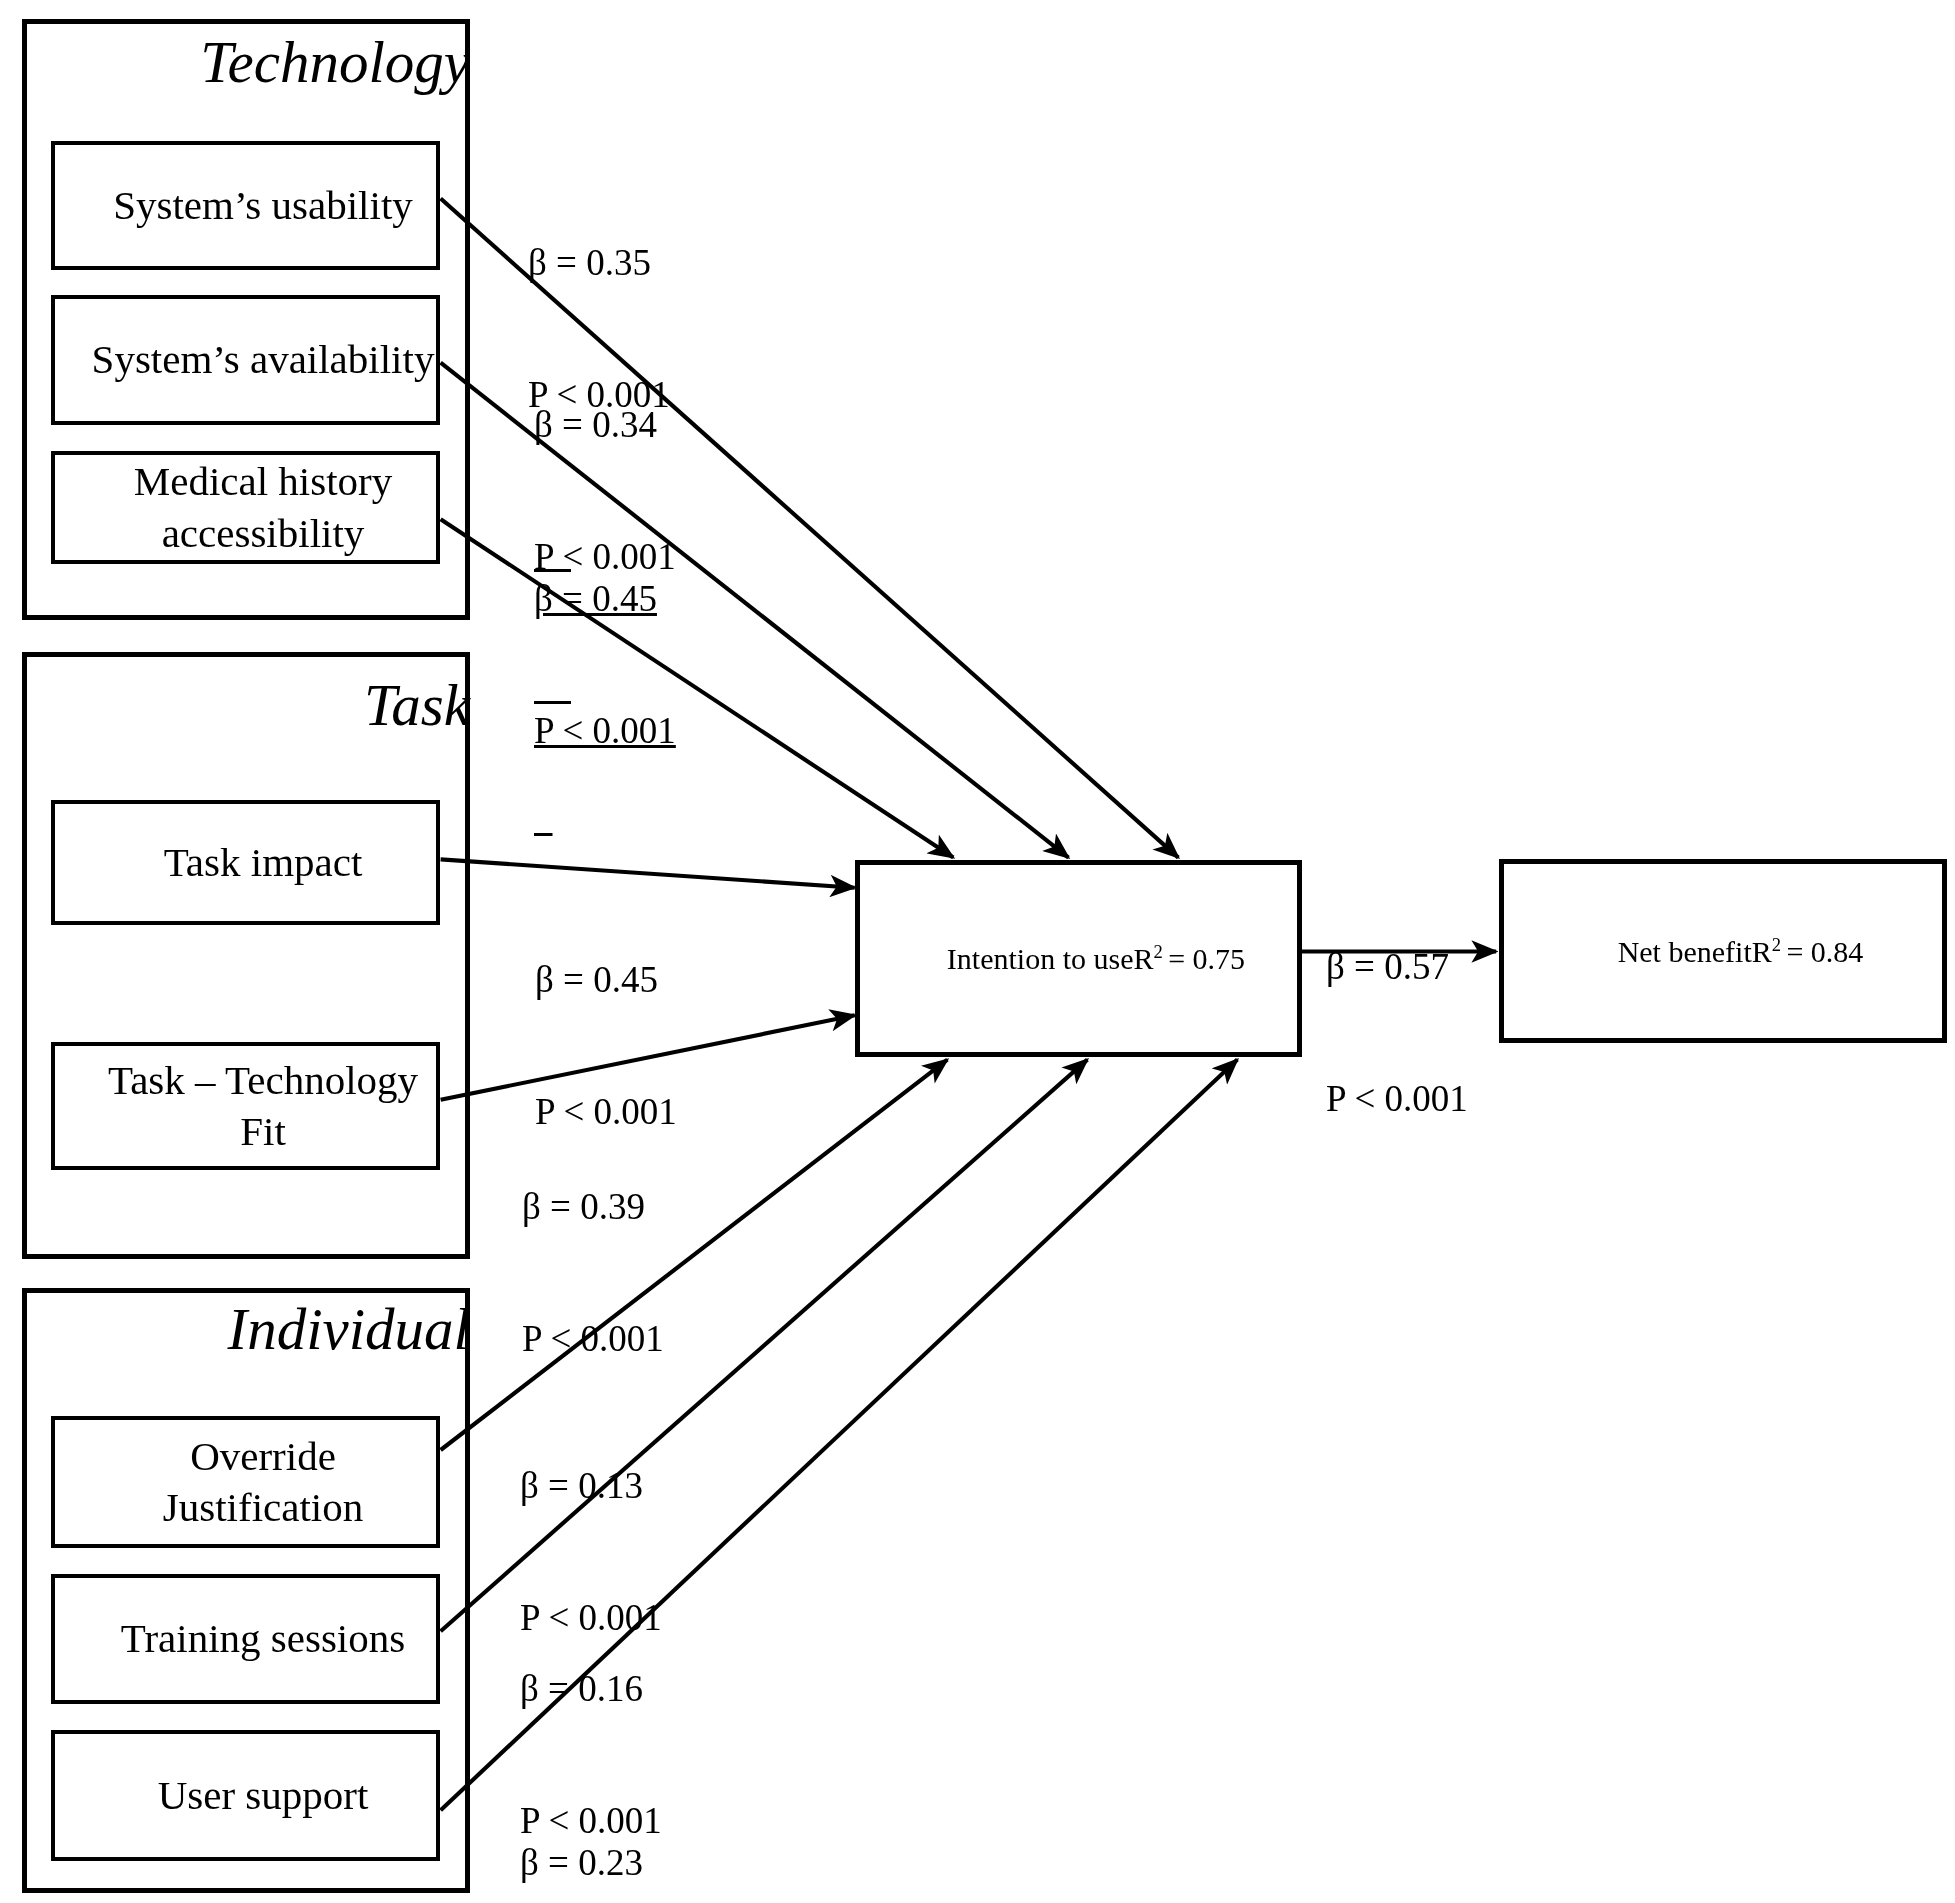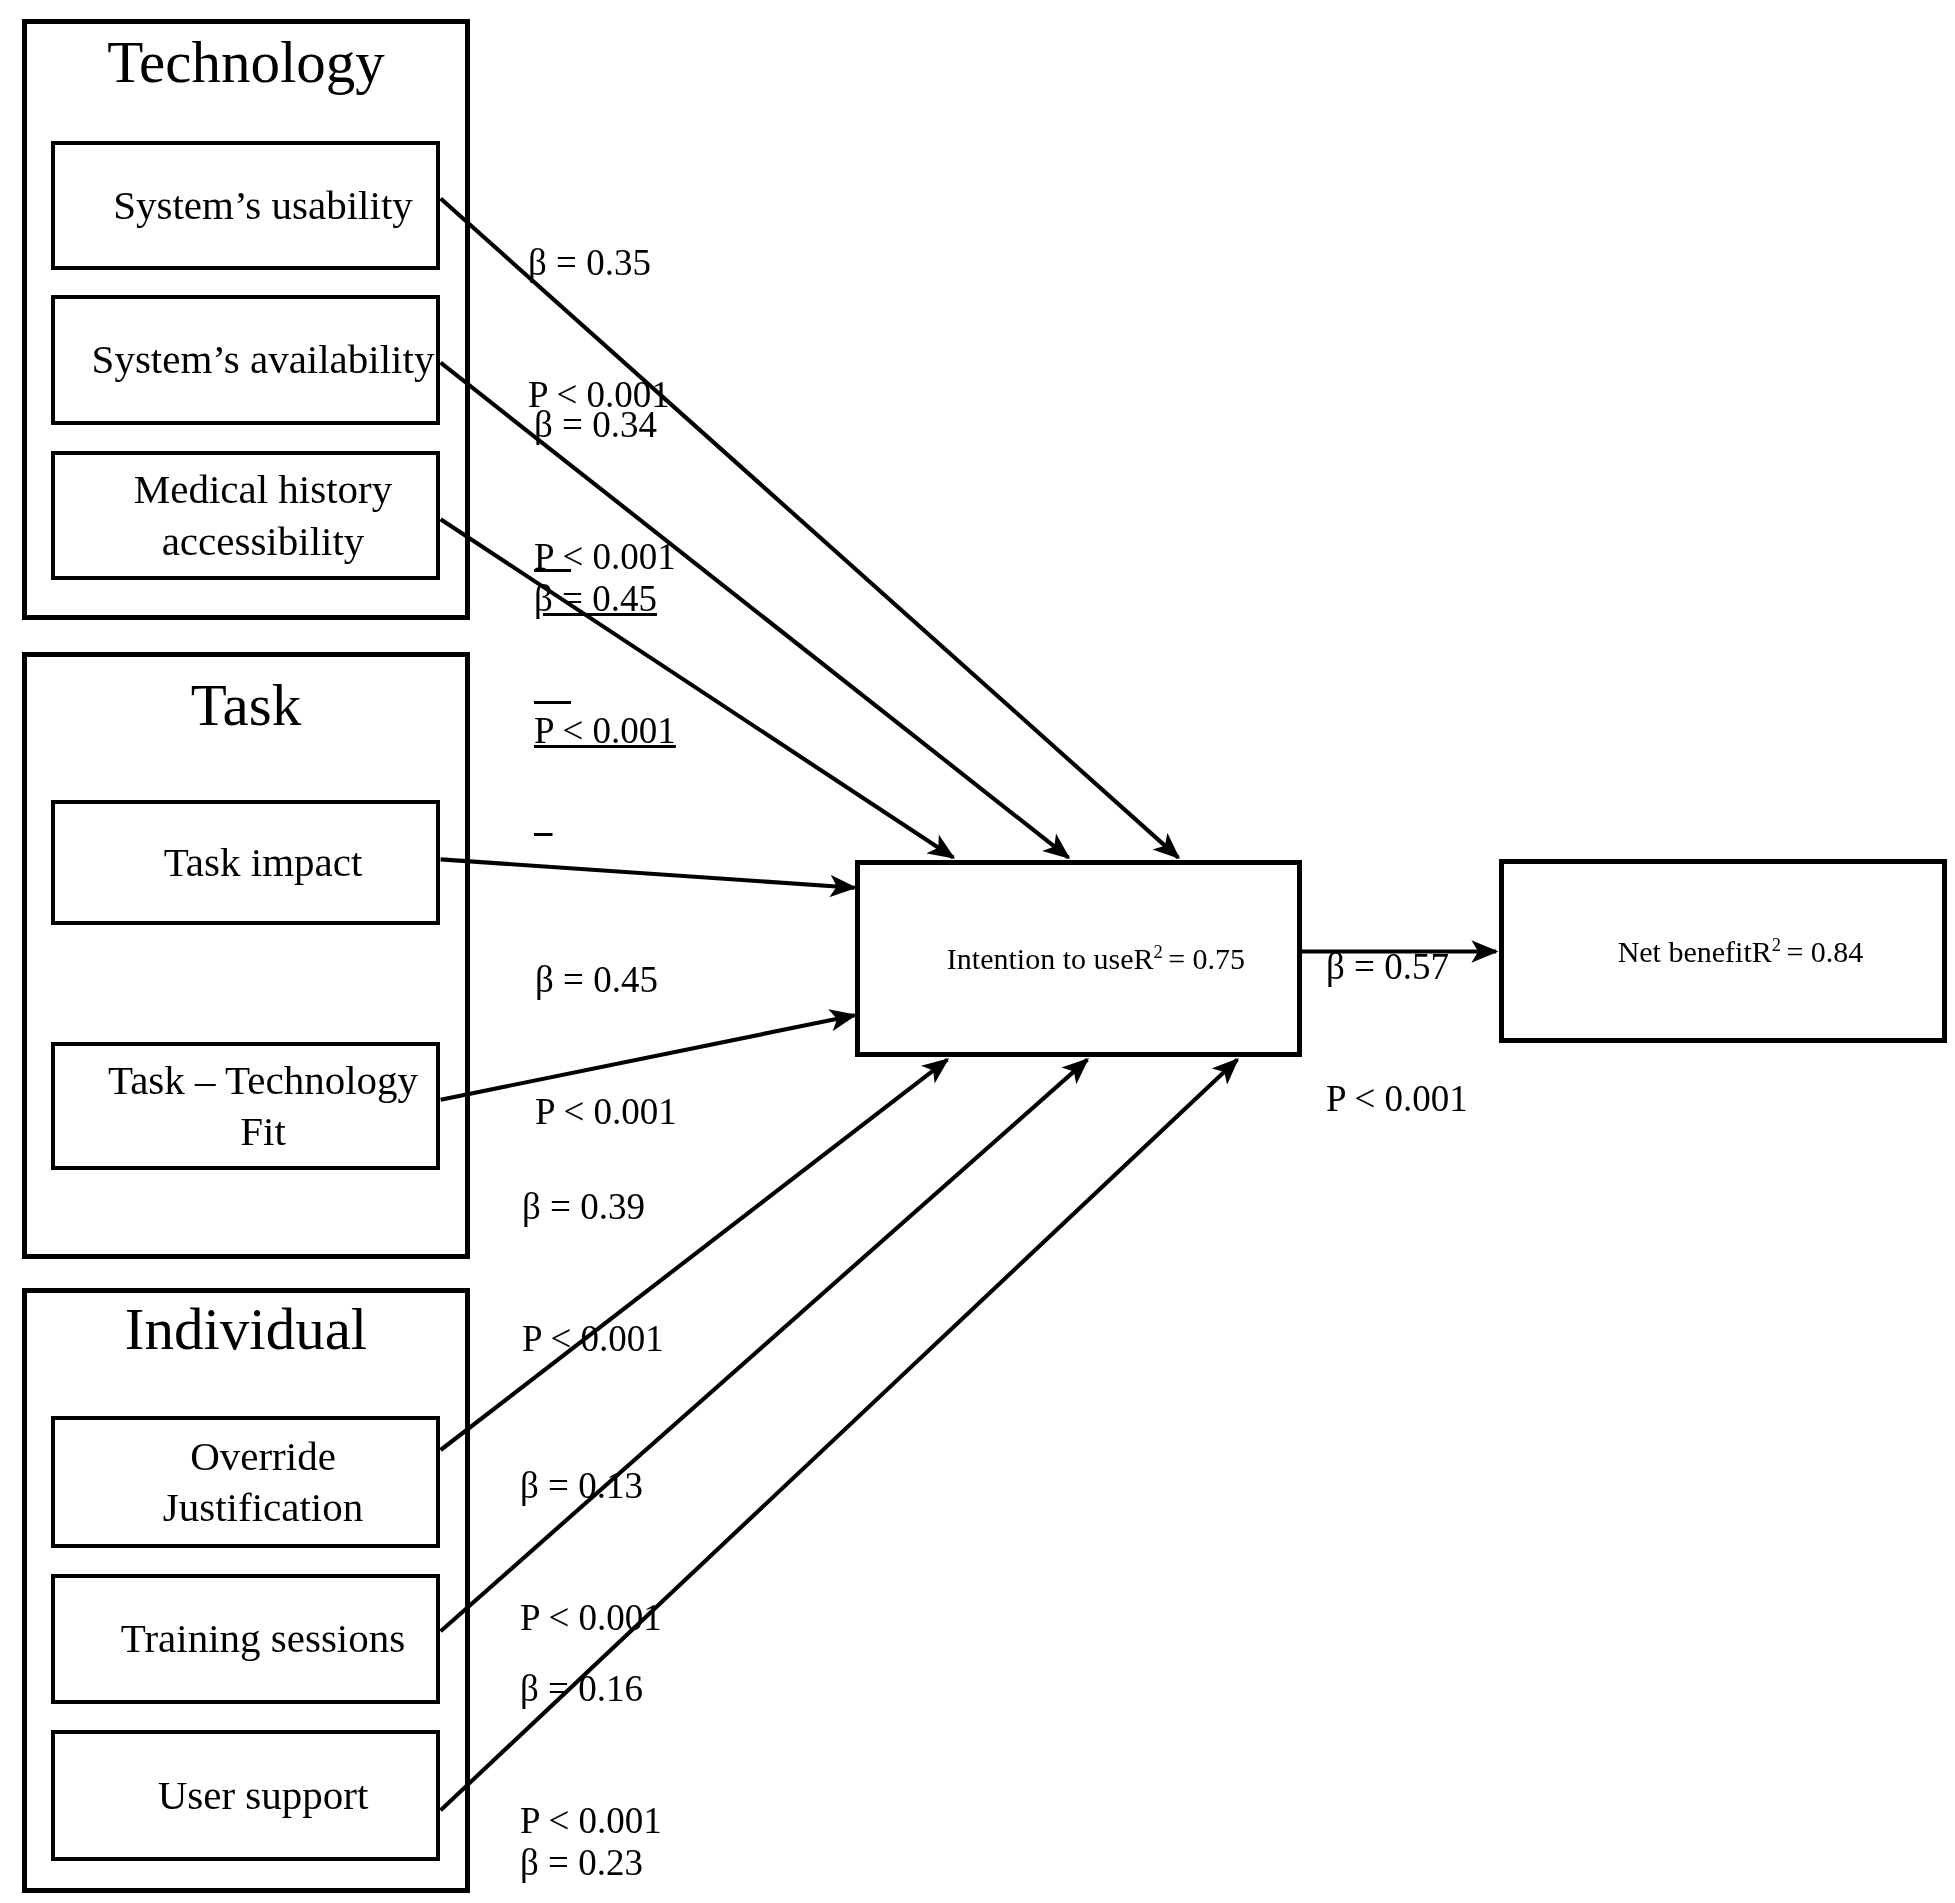--- a/index.html
+++ b/index.html
@@ -24,24 +24,25 @@
   }
   .group {
     position: absolute;
     border: 5.3px solid #000000;
     box-sizing: border-box;
     background: transparent;
     z-index: 2;
   }
   .group-title {
     position: absolute;
-    text-align: center;
+    text-align: right;
     font-size: 59px;
     line-height: 1.1;
     z-index: 3;
+    font-style: italic;
   }
   .box {
     position: absolute;
     border: 4.7px solid #000000;
     box-sizing: border-box;
     background: #ffffff;
     display: flex;
     align-items: center;
     justify-content: center;
     text-align: center;
@@ -94,21 +95,21 @@
     <line x1="746" y1="2455" x2="1604" y2="1794" stroke="#000000" stroke-width="7" marker-end="url(#ah)"></line>
     <line x1="746" y1="2762" x2="1841" y2="1794" stroke="#000000" stroke-width="7" marker-end="url(#ah)"></line>
     <line x1="746" y1="3065" x2="2095" y2="1794" stroke="#000000" stroke-width="7" marker-end="url(#ah)"></line>
     <line x1="2204" y1="1611" x2="2533" y2="1611" stroke="#000000" stroke-width="7" marker-end="url(#ah)"></line>
   </svg>
 
   <div class="group" style="left:22px; top:19px; width:448px; height:601px;"></div>
   <div class="group-title" style="left:22px; top:29.5px; width:448px;">Technology</div>
   <div class="box item" style="left:51px; top:141px; width:389px; height:129px;">System’s usability</div>
   <div class="box item" style="left:51px; top:295px; width:389px; height:130px;">System’s availability</div>
-  <div class="box item" style="left:51px; top:451px; width:389px; height:129px;">Medical history
+  <div class="box item" style="left:51px; top:451px; width:389px; height:113px;">Medical history
 accessibility</div>
 
   <div class="group" style="left:22px; top:652px; width:448px; height:607px;"></div>
   <div class="group-title" style="left:22px; top:673px; width:448px;">Task</div>
   <div class="box item" style="left:51px; top:800px; width:389px; height:125px;">Task impact</div>
   <div class="box item" style="left:51px; top:1042px; width:389px; height:128px;">Task – Technology
 Fit</div>
 
   <div class="group" style="left:22px; top:1288px; width:448px; height:605px;"></div>
   <div class="group-title" style="left:22px; top:1297px; width:448px;">Individual</div>

